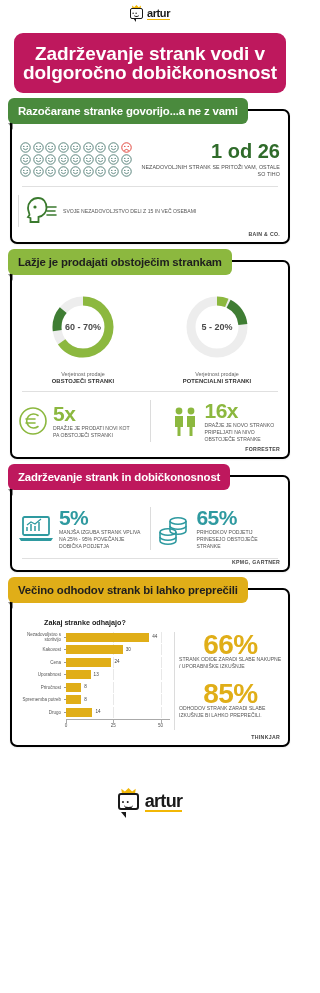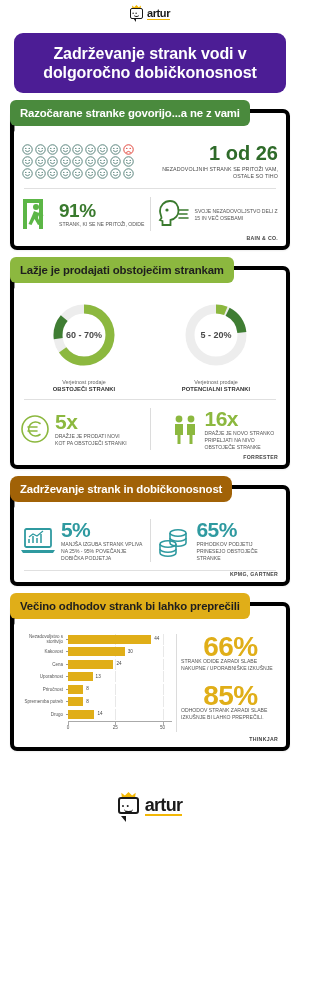--- a/index.html
+++ b/index.html
@@ -23,43 +23,43 @@
     border-left:3px solid transparent;border-right:0 solid transparent;border-top:4px solid #1a1a1a;
   }
   .logo-eyes{position:absolute;left:2.2px;top:5px;font-size:5px;color:#1a1a1a;letter-spacing:1.4px;line-height:5px;}
   .logo-smile{position:absolute;left:3.6px;top:8.4px;width:5px;height:2.4px;border-bottom:1.2px solid #1a1a1a;border-radius:0 0 5px 5px;}
   .logo-crown{position:absolute;left:2px;top:-1px;width:9px;height:5px;}
   .logo-word{font-size:11px;font-weight:bold;color:#1a1a1a;letter-spacing:-.4px;position:relative;}
   .logo-underline{position:absolute;left:0;bottom:-1px;width:100%;height:1.4px;background:#f2b705;}
 
   
   .maintitle{
-    margin:10px 14px 0 14px;background:#4c1d95;border-radius:9px;
-    color:#fff;text-align:center;font-size:16px;font-weight:bold;
+    margin:10px 14px 0 14px;background:#be185d;border-radius:9px;
+    color:#fff;text-align:center;font-size:19px;font-weight:bold;
     line-height:19px;padding:11px 8px;box-sizing:border-box;letter-spacing:-.1px;
   }
 
   
   .card{
     position:relative;margin:16px 10px 0 10px;background:#fff;
-    border:4px solid #000000;border-radius:7px;box-sizing:border-box;
+    border:2px solid #000000;border-radius:7px;box-sizing:border-box;
     box-shadow:0 1px 2px rgba(0,0,0,.07);
   }
   .ribbon{
     position:absolute;left:-4px;top:-13px;border-radius:6px;
     color:#fff;font-weight:bold;font-size:11.4px;padding:7px 10px;
     box-sizing:border-box;white-space:nowrap;letter-spacing:-.15px;
   }
   .ribbon:after{
     content:"";position:absolute;left:0;bottom:-6px;
     border-top:7px solid rgba(0,0,0,.45);border-left:5px solid transparent;
   }
   .r-green{background:#4a8a3d;}
   .r-lgreen{background:#8cb83f;color:#1e1e1e;}
-  .r-teal{background:#a16207;border-radius:8px;}
+  .r-teal{background:#be185d;}
   .r-gold{background:#e0ae18;color:#1e1e1e;}
 
   .divider{height:1px;background:#e0e0e0;margin:0 10px;}
   .vdiv{width:1px;background:#dcdcdc;align-self:stretch;}
   .src{
     text-align:right;font-size:5.2px;font-weight:bold;color:#444;
     letter-spacing:.3px;padding:0 8px 5px 0;
   }
 
   
@@ -330,32 +330,20 @@
         </div>
       <div class="s1-stat">
         <div class="big-green">1 od 26</div>
         <div class="cap">NEZADOVOLJNIH STRANK SE PRITOŽI VAM, OSTALE SO TIHO</div>
       </div>
     </div>
 
     <div class="divider"></div>
 
     <div class="s1-bot">
-      <div class="s1-cell">
-        <svg width="34" height="34" viewBox="0 0 34 34">
-          <path d="M3 2 h20 v30 h-4 V6 H7 v26 H3 Z" fill="#5cb646"></path>
-          <circle cx="16" cy="10" r="3" fill="#5cb646"></circle>
-          <path d="M14 14 l5 2 l-1 5 l3 6 l-3 1 l-3.5 -6 l-3 6 l-3 -1 l3.5 -8 Z" fill="#5cb646"></path>
-          <path d="M18.5 15.5 l5 2.5 l-1.2 2.4 l-5 -2.4 Z" fill="#5cb646"></path>
-        </svg>
-        <div class="s1-txt">
-          <div class="s1-num">91%</div>
-          <div class="s1-cap">STRANK, KI SE NE PRITOŽI, ODIDE</div>
-        </div>
-      </div>
       <div class="vdiv"></div>
       <div class="s1-cell">
         <svg width="34" height="32" viewBox="0 0 34 32">
           <path d="M14 3 c-6 0 -10 5 -10 10 c0 3 1.5 5 1.5 7 l-1.5 2 l2.5 1 l0 4 l8 0 l0 -5 c5 -1 8 -5 8 -9 c0 -6 -3 -10 -8.5 -10 Z" fill="none" stroke="#3a7a2e" stroke-width="1.8"></path>
           <circle cx="11" cy="12" r="1.6" fill="#3a7a2e"></circle>
           <path d="M23 12 h9 M23 16 h8 M23 20 h9" stroke="#3a7a2e" stroke-width="1.6" stroke-linecap="round"></path>
         </svg>
         <div class="s1-txt">
           <div class="s1-cap">SVOJE NEZADOVOLJSTVO DELI Z 15 IN VEČ OSEBAMI</div>
         </div>
@@ -465,20 +453,21 @@
     <div class="divider"></div>
 
 
     <div class="src">KPMG, GARTNER</div>
   </div>
 
   <div class="card">
     <div class="ribbon r-gold">Večino odhodov strank bi lahko preprečili</div>
 
     <div class="s4-wrap">
+      <div class="s4-q">Zakaj stranke odhajajo?</div>
       <div class="s4-body">
         <div class="chart">
           <div id="chart-rows">
               <div class="crow">
                 <div class="clab">Nezadovoljstvo s storitvijo</div>
                 <div class="ctick"></div>
                 <div class="cplot">
                   <div class="gridline" style="left: 45.4545%;"></div>
                   <div class="gridline" style="left: 90.9091%;"></div>
                   <div class="cbar" style="width: 80%; background: rgb(224, 174, 24);"></div>

